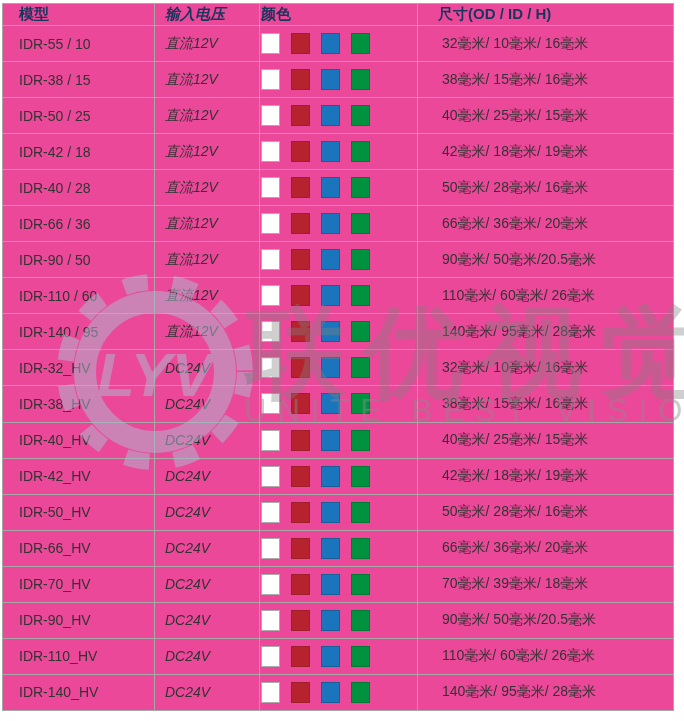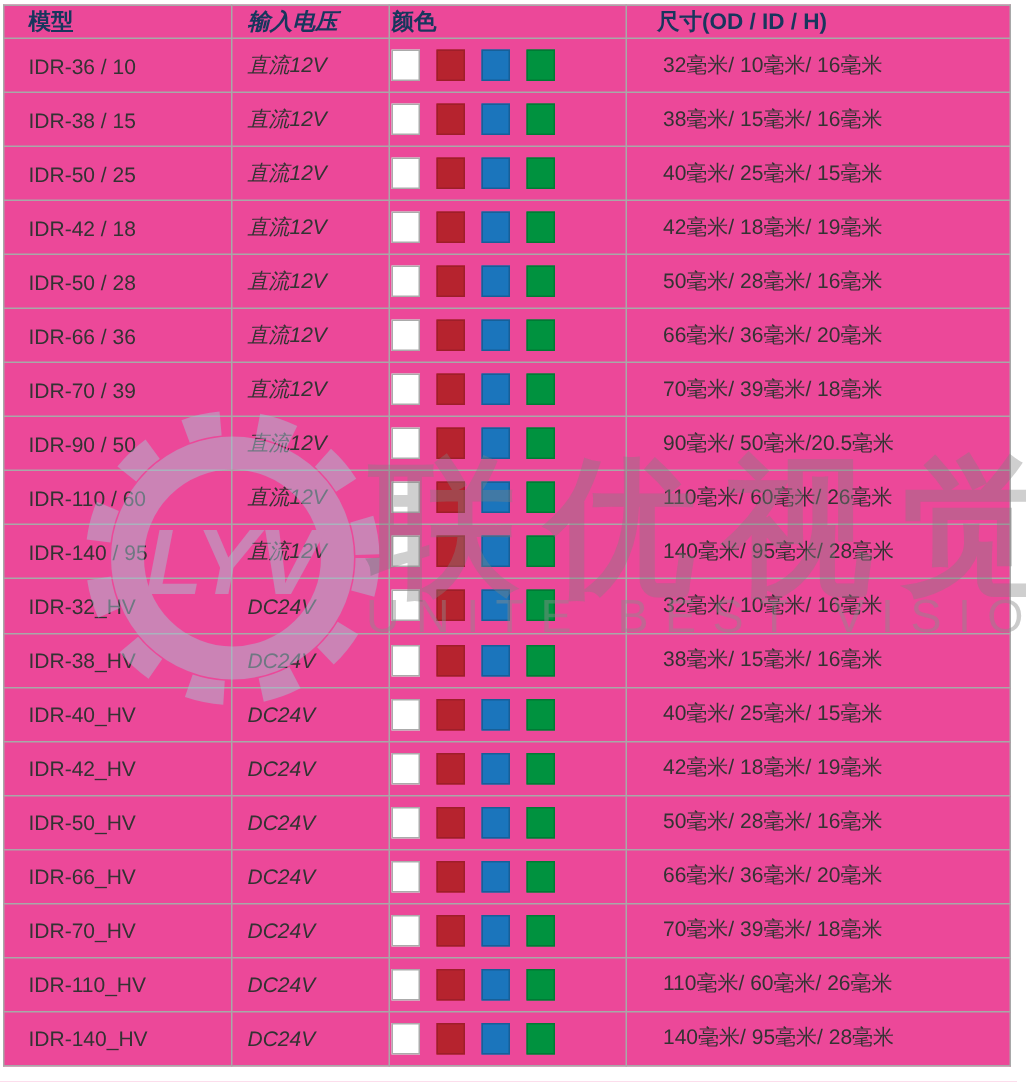--- a/index.html
+++ b/index.html
@@ -63,21 +63,21 @@
     <thead>
       <tr>
         <th class="h-model">模型</th>
         <th class="h-volt">输入电压</th>
         <th class="h-color">颜色</th>
         <th class="h-size">尺寸(OD / ID / H)</th>
       </tr>
     </thead>
     <tbody>
         <tr>
-          <td class="c-model">IDR-36 / 10</td>
+          <td class="c-model">IDR-55 / 10</td>
           <td class="c-volt">直流12V</td>
           <td class="c-colors"><span class="swatch sw-white" style="background: rgb(255, 255, 255);"></span><span class="swatch sw-red" style="background: rgb(182, 35, 46);"></span><span class="swatch sw-blue" style="background: rgb(27, 117, 188);"></span><span class="swatch sw-green" style="background: rgb(0, 146, 63);"></span></td>
           <td class="c-size">32毫米/ 10毫米/ 16毫米</td>
         </tr>
         <tr>
           <td class="c-model">IDR-38 / 15</td>
           <td class="c-volt">直流12V</td>
           <td class="c-colors"><span class="swatch sw-white" style="background: rgb(255, 255, 255);"></span><span class="swatch sw-red" style="background: rgb(182, 35, 46);"></span><span class="swatch sw-blue" style="background: rgb(27, 117, 188);"></span><span class="swatch sw-green" style="background: rgb(0, 146, 63);"></span></td>
           <td class="c-size">38毫米/ 15毫米/ 16毫米</td>
         </tr>
@@ -87,96 +87,96 @@
           <td class="c-colors"><span class="swatch sw-white" style="background: rgb(255, 255, 255);"></span><span class="swatch sw-red" style="background: rgb(182, 35, 46);"></span><span class="swatch sw-blue" style="background: rgb(27, 117, 188);"></span><span class="swatch sw-green" style="background: rgb(0, 146, 63);"></span></td>
           <td class="c-size">40毫米/ 25毫米/ 15毫米</td>
         </tr>
         <tr>
           <td class="c-model">IDR-42 / 18</td>
           <td class="c-volt">直流12V</td>
           <td class="c-colors"><span class="swatch sw-white" style="background: rgb(255, 255, 255);"></span><span class="swatch sw-red" style="background: rgb(182, 35, 46);"></span><span class="swatch sw-blue" style="background: rgb(27, 117, 188);"></span><span class="swatch sw-green" style="background: rgb(0, 146, 63);"></span></td>
           <td class="c-size">42毫米/ 18毫米/ 19毫米</td>
         </tr>
         <tr>
-          <td class="c-model">IDR-50 / 28</td>
+          <td class="c-model">IDR-40 / 28</td>
           <td class="c-volt">直流12V</td>
           <td class="c-colors"><span class="swatch sw-white" style="background: rgb(255, 255, 255);"></span><span class="swatch sw-red" style="background: rgb(182, 35, 46);"></span><span class="swatch sw-blue" style="background: rgb(27, 117, 188);"></span><span class="swatch sw-green" style="background: rgb(0, 146, 63);"></span></td>
           <td class="c-size">50毫米/ 28毫米/ 16毫米</td>
         </tr>
         <tr>
           <td class="c-model">IDR-66 / 36</td>
           <td class="c-volt">直流12V</td>
           <td class="c-colors"><span class="swatch sw-white" style="background: rgb(255, 255, 255);"></span><span class="swatch sw-red" style="background: rgb(182, 35, 46);"></span><span class="swatch sw-blue" style="background: rgb(27, 117, 188);"></span><span class="swatch sw-green" style="background: rgb(0, 146, 63);"></span></td>
           <td class="c-size">66毫米/ 36毫米/ 20毫米</td>
         </tr>
         <tr>
-          <td class="c-model">IDR-70 / 39</td>
-          <td class="c-volt">直流12V</td>
+          <td class="c-model">IDR-90 / 50</td>
+          <td class="c-volt">直流12V</td>
+          <td class="c-colors"><span class="swatch sw-white" style="background: rgb(255, 255, 255);"></span><span class="swatch sw-red" style="background: rgb(182, 35, 46);"></span><span class="swatch sw-blue" style="background: rgb(27, 117, 188);"></span><span class="swatch sw-green" style="background: rgb(0, 146, 63);"></span></td>
+          <td class="c-size">90毫米/ 50毫米/20.5毫米</td>
+        </tr>
+        <tr>
+          <td class="c-model">IDR-110 / 60</td>
+          <td class="c-volt">直流12V</td>
+          <td class="c-colors"><span class="swatch sw-white" style="background: rgb(255, 255, 255);"></span><span class="swatch sw-red" style="background: rgb(182, 35, 46);"></span><span class="swatch sw-blue" style="background: rgb(27, 117, 188);"></span><span class="swatch sw-green" style="background: rgb(0, 146, 63);"></span></td>
+          <td class="c-size">110毫米/ 60毫米/ 26毫米</td>
+        </tr>
+        <tr>
+          <td class="c-model">IDR-140 / 95</td>
+          <td class="c-volt">直流12V</td>
+          <td class="c-colors"><span class="swatch sw-white" style="background: rgb(255, 255, 255);"></span><span class="swatch sw-red" style="background: rgb(182, 35, 46);"></span><span class="swatch sw-blue" style="background: rgb(27, 117, 188);"></span><span class="swatch sw-green" style="background: rgb(0, 146, 63);"></span></td>
+          <td class="c-size">140毫米/ 95毫米/ 28毫米</td>
+        </tr>
+        <tr>
+          <td class="c-model">IDR-32_HV</td>
+          <td class="c-volt">DC24V</td>
+          <td class="c-colors"><span class="swatch sw-white" style="background: rgb(255, 255, 255);"></span><span class="swatch sw-red" style="background: rgb(182, 35, 46);"></span><span class="swatch sw-blue" style="background: rgb(27, 117, 188);"></span><span class="swatch sw-green" style="background: rgb(0, 146, 63);"></span></td>
+          <td class="c-size">32毫米/ 10毫米/ 16毫米</td>
+        </tr>
+        <tr>
+          <td class="c-model">IDR-38_HV</td>
+          <td class="c-volt">DC24V</td>
+          <td class="c-colors"><span class="swatch sw-white" style="background: rgb(255, 255, 255);"></span><span class="swatch sw-red" style="background: rgb(182, 35, 46);"></span><span class="swatch sw-blue" style="background: rgb(27, 117, 188);"></span><span class="swatch sw-green" style="background: rgb(0, 146, 63);"></span></td>
+          <td class="c-size">38毫米/ 15毫米/ 16毫米</td>
+        </tr>
+        <tr>
+          <td class="c-model">IDR-40_HV</td>
+          <td class="c-volt">DC24V</td>
+          <td class="c-colors"><span class="swatch sw-white" style="background: rgb(255, 255, 255);"></span><span class="swatch sw-red" style="background: rgb(182, 35, 46);"></span><span class="swatch sw-blue" style="background: rgb(27, 117, 188);"></span><span class="swatch sw-green" style="background: rgb(0, 146, 63);"></span></td>
+          <td class="c-size">40毫米/ 25毫米/ 15毫米</td>
+        </tr>
+        <tr>
+          <td class="c-model">IDR-42_HV</td>
+          <td class="c-volt">DC24V</td>
+          <td class="c-colors"><span class="swatch sw-white" style="background: rgb(255, 255, 255);"></span><span class="swatch sw-red" style="background: rgb(182, 35, 46);"></span><span class="swatch sw-blue" style="background: rgb(27, 117, 188);"></span><span class="swatch sw-green" style="background: rgb(0, 146, 63);"></span></td>
+          <td class="c-size">42毫米/ 18毫米/ 19毫米</td>
+        </tr>
+        <tr>
+          <td class="c-model">IDR-50_HV</td>
+          <td class="c-volt">DC24V</td>
+          <td class="c-colors"><span class="swatch sw-white" style="background: rgb(255, 255, 255);"></span><span class="swatch sw-red" style="background: rgb(182, 35, 46);"></span><span class="swatch sw-blue" style="background: rgb(27, 117, 188);"></span><span class="swatch sw-green" style="background: rgb(0, 146, 63);"></span></td>
+          <td class="c-size">50毫米/ 28毫米/ 16毫米</td>
+        </tr>
+        <tr>
+          <td class="c-model">IDR-66_HV</td>
+          <td class="c-volt">DC24V</td>
+          <td class="c-colors"><span class="swatch sw-white" style="background: rgb(255, 255, 255);"></span><span class="swatch sw-red" style="background: rgb(182, 35, 46);"></span><span class="swatch sw-blue" style="background: rgb(27, 117, 188);"></span><span class="swatch sw-green" style="background: rgb(0, 146, 63);"></span></td>
+          <td class="c-size">66毫米/ 36毫米/ 20毫米</td>
+        </tr>
+        <tr>
+          <td class="c-model">IDR-70_HV</td>
+          <td class="c-volt">DC24V</td>
           <td class="c-colors"><span class="swatch sw-white" style="background: rgb(255, 255, 255);"></span><span class="swatch sw-red" style="background: rgb(182, 35, 46);"></span><span class="swatch sw-blue" style="background: rgb(27, 117, 188);"></span><span class="swatch sw-green" style="background: rgb(0, 146, 63);"></span></td>
           <td class="c-size">70毫米/ 39毫米/ 18毫米</td>
         </tr>
         <tr>
-          <td class="c-model">IDR-90 / 50</td>
-          <td class="c-volt">直流12V</td>
+          <td class="c-model">IDR-90_HV</td>
+          <td class="c-volt">DC24V</td>
           <td class="c-colors"><span class="swatch sw-white" style="background: rgb(255, 255, 255);"></span><span class="swatch sw-red" style="background: rgb(182, 35, 46);"></span><span class="swatch sw-blue" style="background: rgb(27, 117, 188);"></span><span class="swatch sw-green" style="background: rgb(0, 146, 63);"></span></td>
           <td class="c-size">90毫米/ 50毫米/20.5毫米</td>
-        </tr>
-        <tr>
-          <td class="c-model">IDR-110 / 60</td>
-          <td class="c-volt">直流12V</td>
-          <td class="c-colors"><span class="swatch sw-white" style="background: rgb(255, 255, 255);"></span><span class="swatch sw-red" style="background: rgb(182, 35, 46);"></span><span class="swatch sw-blue" style="background: rgb(27, 117, 188);"></span><span class="swatch sw-green" style="background: rgb(0, 146, 63);"></span></td>
-          <td class="c-size">110毫米/ 60毫米/ 26毫米</td>
-        </tr>
-        <tr>
-          <td class="c-model">IDR-140 / 95</td>
-          <td class="c-volt">直流12V</td>
-          <td class="c-colors"><span class="swatch sw-white" style="background: rgb(255, 255, 255);"></span><span class="swatch sw-red" style="background: rgb(182, 35, 46);"></span><span class="swatch sw-blue" style="background: rgb(27, 117, 188);"></span><span class="swatch sw-green" style="background: rgb(0, 146, 63);"></span></td>
-          <td class="c-size">140毫米/ 95毫米/ 28毫米</td>
-        </tr>
-        <tr>
-          <td class="c-model">IDR-32_HV</td>
-          <td class="c-volt">DC24V</td>
-          <td class="c-colors"><span class="swatch sw-white" style="background: rgb(255, 255, 255);"></span><span class="swatch sw-red" style="background: rgb(182, 35, 46);"></span><span class="swatch sw-blue" style="background: rgb(27, 117, 188);"></span><span class="swatch sw-green" style="background: rgb(0, 146, 63);"></span></td>
-          <td class="c-size">32毫米/ 10毫米/ 16毫米</td>
-        </tr>
-        <tr>
-          <td class="c-model">IDR-38_HV</td>
-          <td class="c-volt">DC24V</td>
-          <td class="c-colors"><span class="swatch sw-white" style="background: rgb(255, 255, 255);"></span><span class="swatch sw-red" style="background: rgb(182, 35, 46);"></span><span class="swatch sw-blue" style="background: rgb(27, 117, 188);"></span><span class="swatch sw-green" style="background: rgb(0, 146, 63);"></span></td>
-          <td class="c-size">38毫米/ 15毫米/ 16毫米</td>
-        </tr>
-        <tr>
-          <td class="c-model">IDR-40_HV</td>
-          <td class="c-volt">DC24V</td>
-          <td class="c-colors"><span class="swatch sw-white" style="background: rgb(255, 255, 255);"></span><span class="swatch sw-red" style="background: rgb(182, 35, 46);"></span><span class="swatch sw-blue" style="background: rgb(27, 117, 188);"></span><span class="swatch sw-green" style="background: rgb(0, 146, 63);"></span></td>
-          <td class="c-size">40毫米/ 25毫米/ 15毫米</td>
-        </tr>
-        <tr>
-          <td class="c-model">IDR-42_HV</td>
-          <td class="c-volt">DC24V</td>
-          <td class="c-colors"><span class="swatch sw-white" style="background: rgb(255, 255, 255);"></span><span class="swatch sw-red" style="background: rgb(182, 35, 46);"></span><span class="swatch sw-blue" style="background: rgb(27, 117, 188);"></span><span class="swatch sw-green" style="background: rgb(0, 146, 63);"></span></td>
-          <td class="c-size">42毫米/ 18毫米/ 19毫米</td>
-        </tr>
-        <tr>
-          <td class="c-model">IDR-50_HV</td>
-          <td class="c-volt">DC24V</td>
-          <td class="c-colors"><span class="swatch sw-white" style="background: rgb(255, 255, 255);"></span><span class="swatch sw-red" style="background: rgb(182, 35, 46);"></span><span class="swatch sw-blue" style="background: rgb(27, 117, 188);"></span><span class="swatch sw-green" style="background: rgb(0, 146, 63);"></span></td>
-          <td class="c-size">50毫米/ 28毫米/ 16毫米</td>
-        </tr>
-        <tr>
-          <td class="c-model">IDR-66_HV</td>
-          <td class="c-volt">DC24V</td>
-          <td class="c-colors"><span class="swatch sw-white" style="background: rgb(255, 255, 255);"></span><span class="swatch sw-red" style="background: rgb(182, 35, 46);"></span><span class="swatch sw-blue" style="background: rgb(27, 117, 188);"></span><span class="swatch sw-green" style="background: rgb(0, 146, 63);"></span></td>
-          <td class="c-size">66毫米/ 36毫米/ 20毫米</td>
-        </tr>
-        <tr>
-          <td class="c-model">IDR-70_HV</td>
-          <td class="c-volt">DC24V</td>
-          <td class="c-colors"><span class="swatch sw-white" style="background: rgb(255, 255, 255);"></span><span class="swatch sw-red" style="background: rgb(182, 35, 46);"></span><span class="swatch sw-blue" style="background: rgb(27, 117, 188);"></span><span class="swatch sw-green" style="background: rgb(0, 146, 63);"></span></td>
-          <td class="c-size">70毫米/ 39毫米/ 18毫米</td>
         </tr>
         <tr>
           <td class="c-model">IDR-110_HV</td>
           <td class="c-volt">DC24V</td>
           <td class="c-colors"><span class="swatch sw-white" style="background: rgb(255, 255, 255);"></span><span class="swatch sw-red" style="background: rgb(182, 35, 46);"></span><span class="swatch sw-blue" style="background: rgb(27, 117, 188);"></span><span class="swatch sw-green" style="background: rgb(0, 146, 63);"></span></td>
           <td class="c-size">110毫米/ 60毫米/ 26毫米</td>
         </tr>
         <tr>
           <td class="c-model">IDR-140_HV</td>
           <td class="c-volt">DC24V</td>

